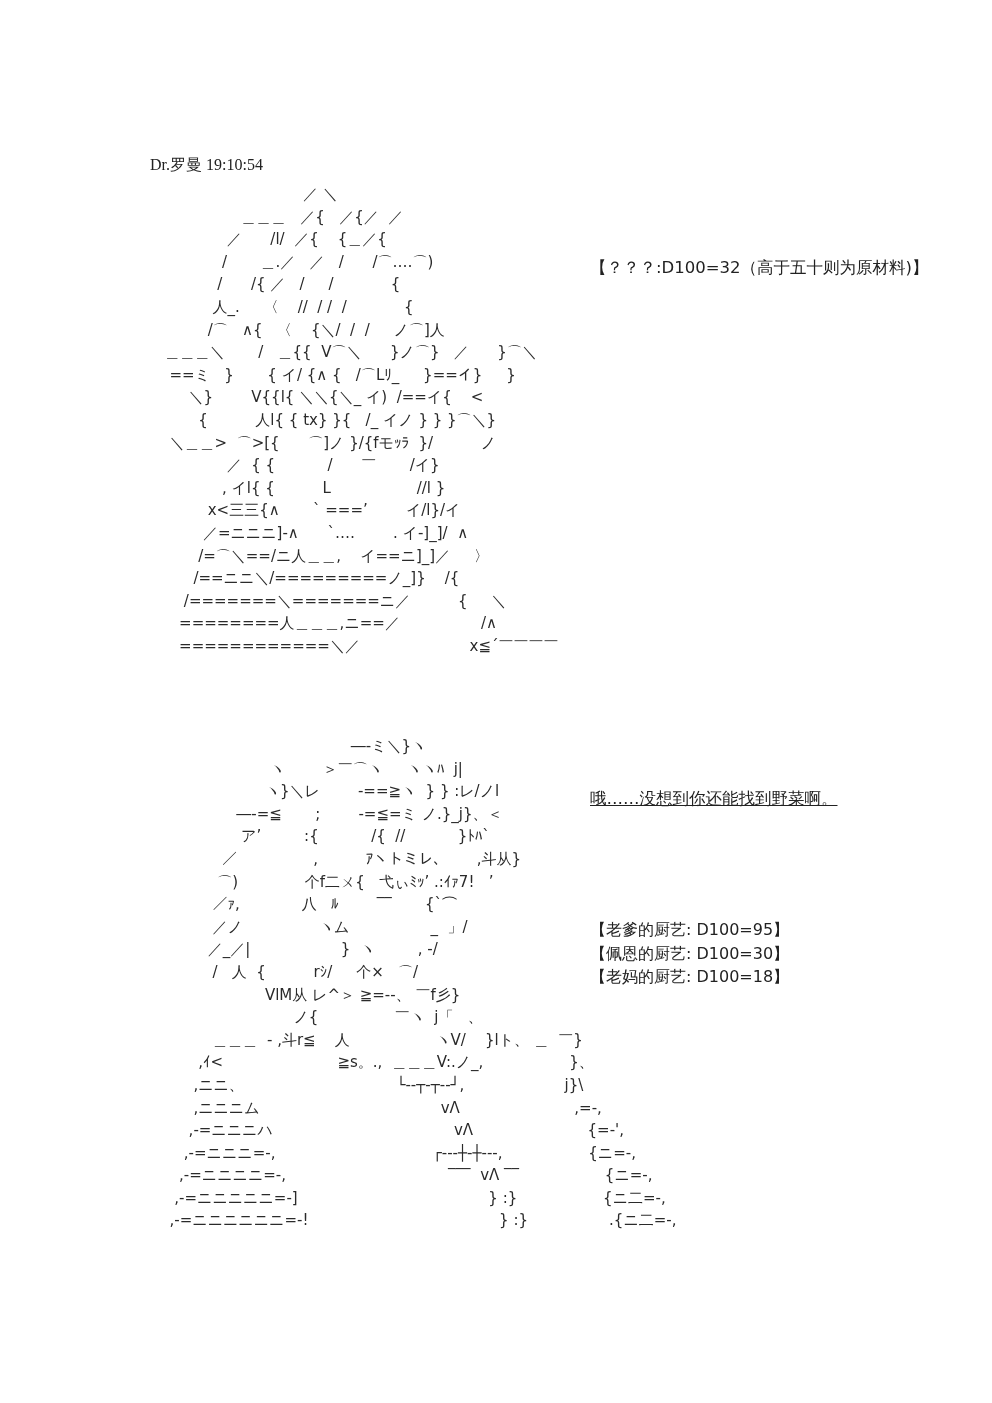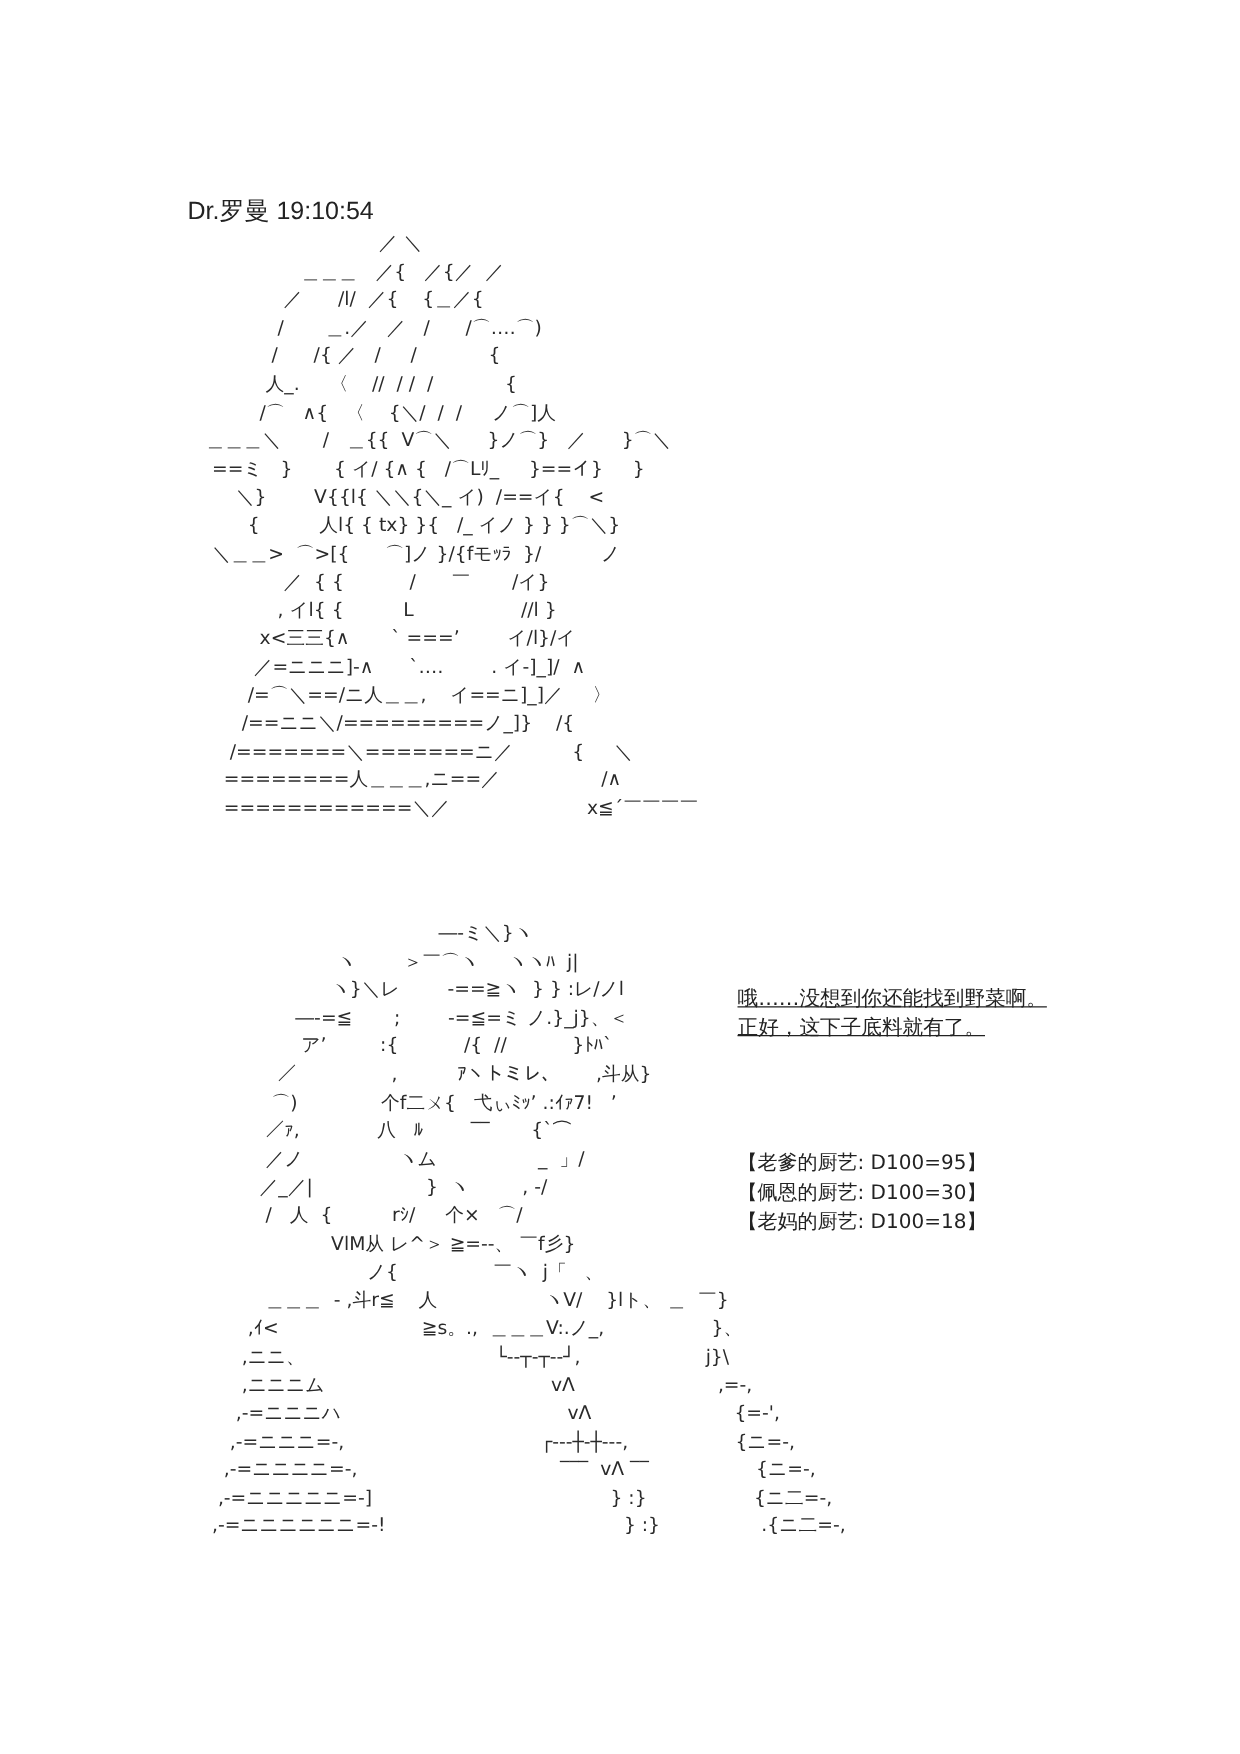--- a/index.html
+++ b/index.html
@@ -11,22 +11,22 @@
       width: 992px;
       height: 1403px;
       position: relative;
       overflow: hidden;
       color: #222222;
     }
     .header {
       position: absolute;
       left: 150px;
       top: 155px;
-      font-family: Liberation Sans, sans-serif;
-      font-size: 20px;
+      font-family: Liberation Serif, serif;
+      font-size: 16px;
       color: #222222;
       white-space: pre;
     }
     .aa {
       position: absolute;
       font-family: "DejaVu Sans", "Liberation Sans", sans-serif;
       font-size: 15px;
       line-height: 22.6px;
       white-space: pre;
       color: #2a2a2a;
@@ -49,19 +49,19 @@
     .dialog-3 { left: 590px; top: 880px; font-size: 16px; line-height: 23.5px; margin-top: 38px; }
     .dialog-line { display: block; }
   </style>
 </head>
 <body>
 
 <div class="header"><span>Dr.罗曼</span> <span>19:10:54</span></div>
 
 <pre class="aa aa-1"><span class="aa-line">                              ／ ＼</span><span class="aa-line">                 ＿＿＿   ／{   ／{／  ／</span><span class="aa-line">              ／      /l/  ／{    {＿／{</span><span class="aa-line">             /       ＿.／   ／   /      /⌒‥‥⌒)</span><span class="aa-line">            /      /{ ／   /     /            {</span><span class="aa-line">           人_.     〈    //  / /  /            {</span><span class="aa-line">          /⌒   ∧{   〈    {＼/  /  /     ノ⌒]人</span><span class="aa-line"> ＿＿＿＼       /   ＿{{  V⌒＼      }ノ⌒}   ／      }⌒＼</span><span class="aa-line">  ==ミ   }       { イ/ {∧ {   /⌒Lﾘ_     }==イ}     }</span><span class="aa-line">      ＼}        V{{l{ ＼＼{＼_ イ)  /==イ{    &lt;</span><span class="aa-line">        {          人l{ { tx} }{   /_ イノ } } }⌒＼}</span><span class="aa-line">  ＼＿＿&gt;  ⌒&gt;[{      ⌒]ノ }/{fモｯﾗ  }/          ノ</span><span class="aa-line">              ／  { {           /      ￣       /イ}</span><span class="aa-line">             , イl{ {          L                  //l }</span><span class="aa-line">          x&lt;三三{∧       ` ===’        イ/l}/イ</span><span class="aa-line">         ／=ニニニ]-∧      `‥‥        . イ-]_]/  ∧</span><span class="aa-line">        /=⌒＼==/ニ人＿＿,    イ==ニ]_]／     〉</span><span class="aa-line">       /==ニニ＼/=========ノ_]}    /{</span><span class="aa-line">     /=======＼=======ニ／          {     ＼</span><span class="aa-line">    ========人＿＿＿,ニ==／                 /∧</span><span class="aa-line">    ============＼／                       x≦´￣￣￣￣</span></pre>
 
-<div class="dialog dialog-1"></div>
+<div class="dialog dialog-1"><span class="dialog-line">【？？？:D100=32（高于五十则为原材料)】</span></div>
 
 <pre class="aa aa-2"><span class="aa-line">                                        ―-ミ＼}ヽ</span><span class="aa-line">                       ヽ        ＞￣⌒ヽ     ヽヽﾊ  j|</span><span class="aa-line">                      ヽ}＼レ        -==≧ヽ  } } :レ/ノl</span><span class="aa-line">                ―-=≦       ;        -=≦=ミ ノ.}_j}、＜</span><span class="aa-line">                 ア’         :{           /{  //           }ﾄﾊ`</span><span class="aa-line">             ／                ,          ｱヽトミレ、      ,斗从}</span><span class="aa-line">            ⌒)              个f二ㄨ{   弋ぃﾐｯ’ .:ｲｧ7!   ’</span><span class="aa-line">           ／ｧ,             八   ﾙ        ‾‾       {`⌒</span><span class="aa-line">           ／ノ                ヽム                 _  」/</span><span class="aa-line">          ／_／|                   }  ヽ         , -/</span><span class="aa-line">           /   人  {          rｼ/     个×   ⌒/</span><span class="aa-line">                      VlM从 レ^＞ ≧=--、 ￣f彡}</span><span class="aa-line">                            ノ{                ￣ヽ  j「   、</span><span class="aa-line">           ＿＿＿  - ,斗r≦    人                  ヽV/    }lト、 ＿  ￣}</span><span class="aa-line">        ,ｲ&lt;                        ≧s。.,  ＿＿＿V:.ノ_,                  }、</span><span class="aa-line">       ,ニニ、                                └‐‐┬‐┬‐‐┘,                     j}\</span><span class="aa-line">       ,ニニニム                                      vΛ                        ,=-,</span><span class="aa-line">      ,-=ニニニハ                                      vΛ                        {=-',</span><span class="aa-line">     ,-=ニニニ=-,                                 ┌‐‐‐┼‐┼‐‐‐,                  {ニ=-,</span><span class="aa-line">    ,-=ニニニニ=-,                                  ‾‾‾  vΛ ‾‾                  {ニ=-,</span><span class="aa-line">   ,-=ニニニニニ=-]                                        } :}                  {ニ二=-,</span><span class="aa-line">  ,-=ニニニニニニ=-!                                        } :}                 .{ニ二=-,</span></pre>
 
-<div class="dialog dialog-2"><span class="dialog-line">哦……没想到你还能找到野菜啊。</span><span class="dialog-line">正好，这下子底料就有了。</span></div>
+<div class="dialog dialog-2"><span class="dialog-line">哦……没想到你还能找到野菜啊。</span></div>
 
 <div class="dialog dialog-3"><span class="dialog-line">【老爹的厨艺: D100=95】</span><span class="dialog-line">【佩恩的厨艺: D100=30】</span><span class="dialog-line">【老妈的厨艺: D100=18】</span></div>
 
 </body></html>

